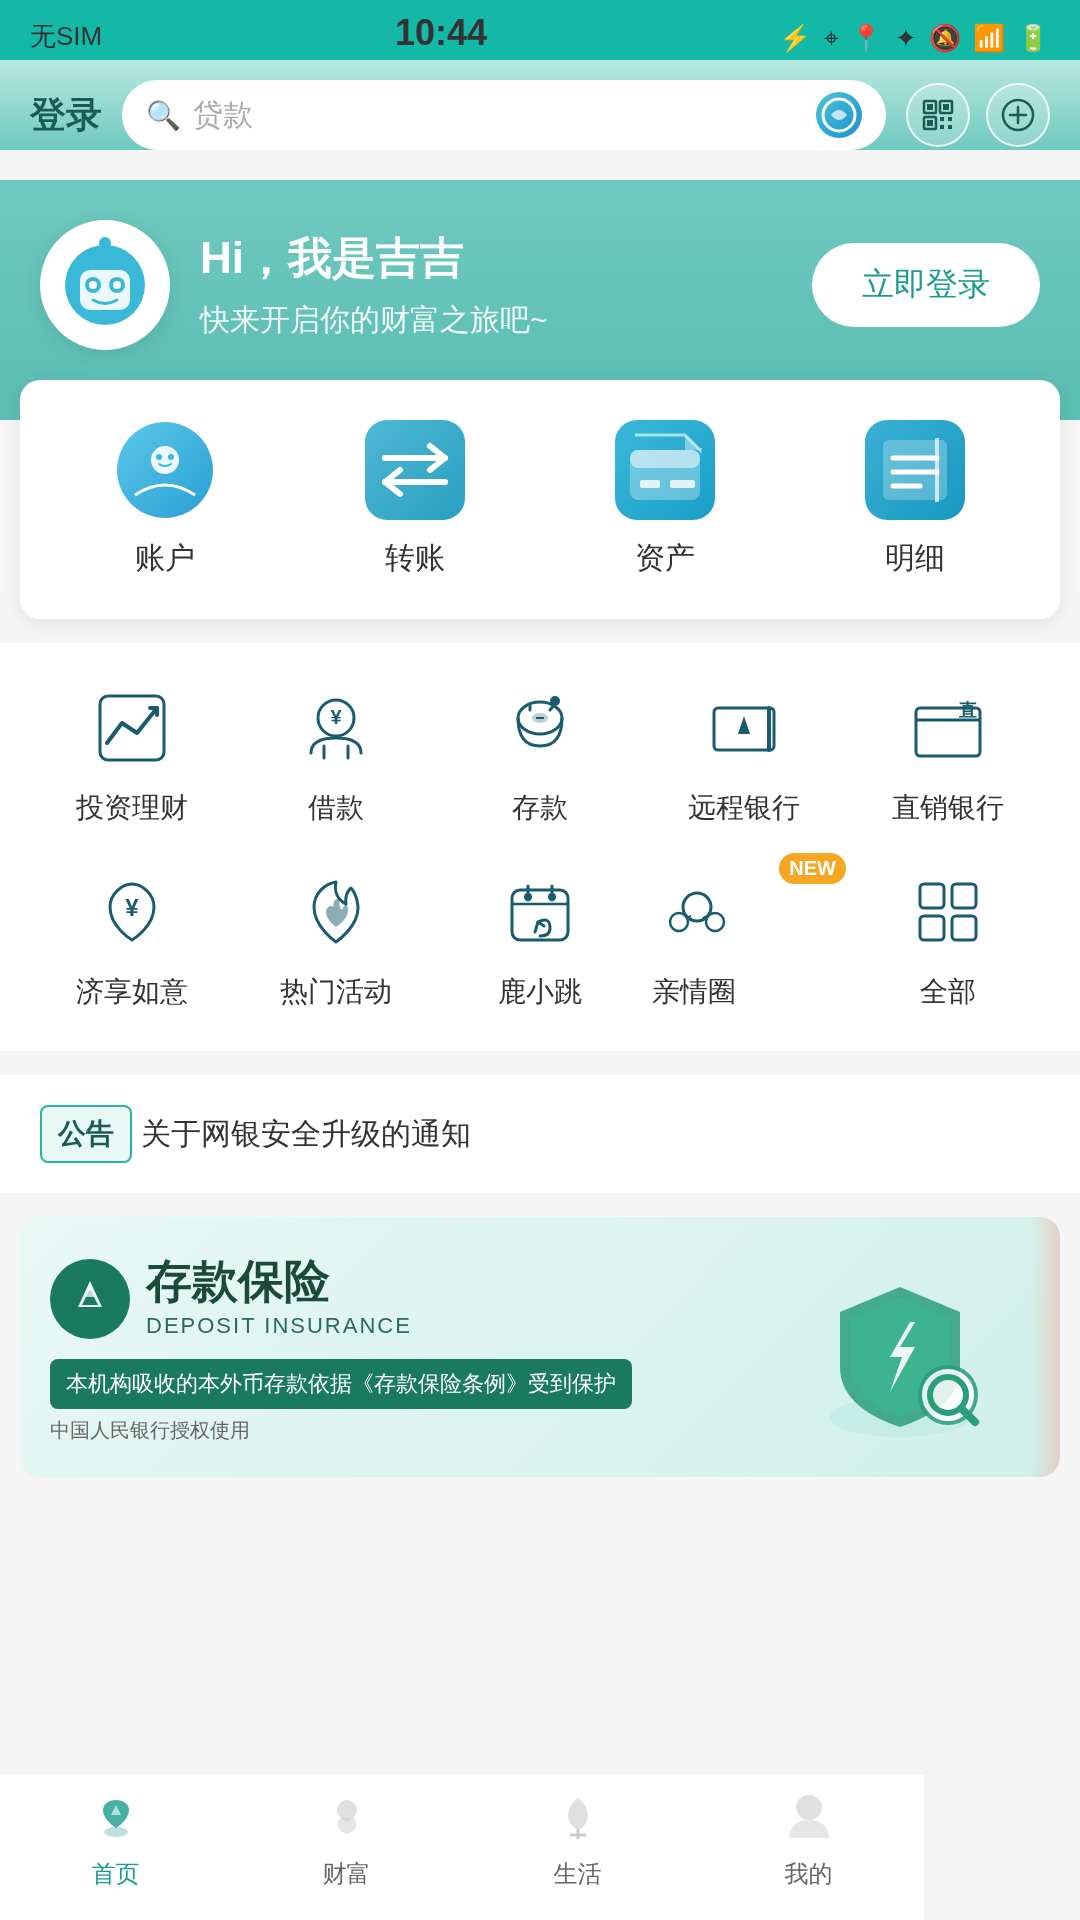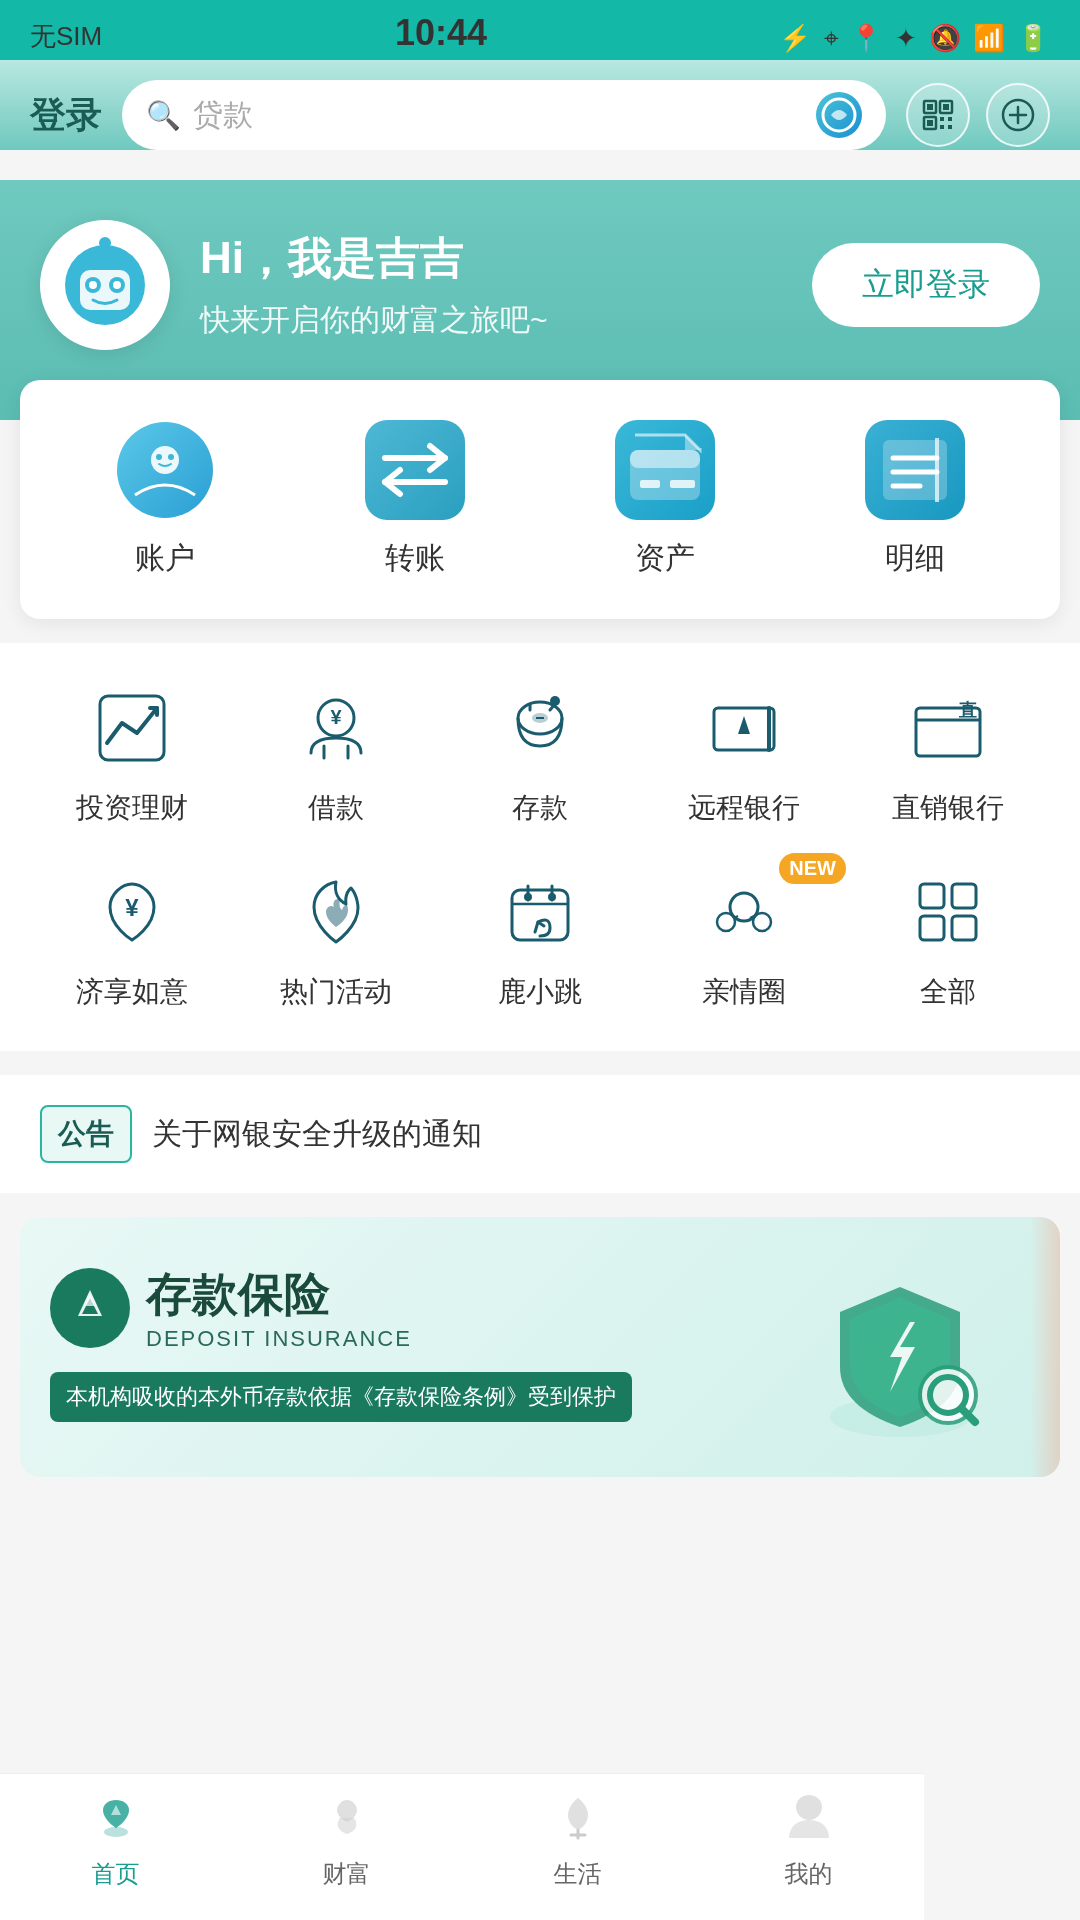--- a/index.html
+++ b/index.html
@@ -164,41 +164,41 @@
     .service-icon {
       width: 90px;
       height: 90px;
       display: flex;
       align-items: center;
       justify-content: center;
       font-size: 52px;
       color: #1a5c6e;
     }
     .service-label { font-size: 28px; color: #333; }
-    .service-item-wrap { position: relative; display: flex; flex-direction: column; align-items: center; gap: 16px; cursor: pointer; }
+    .service-item-wrap { position: relative; display: flex; flex-direction: column; gap: 16px; cursor: pointer; }
     .new-badge {
       position: absolute;
       top: -14px;
       right: -10px;
       background: #f5a623;
       color: white;
       font-size: 20px;
       padding: 4px 10px;
       border-radius: 20px;
       font-weight: 600;
     }
 
     
     .announcement-section {
       background: white;
       margin: 24px 0 0 0;
       padding: 30px 40px;
       display: flex;
       align-items: center;
-      gap: 20px;
+      gap: 9px;
     }
     .announcement-tag {
       background: #e8f8f5;
       border: 2px solid #2ab5a0;
       border-radius: 8px;
       padding: 8px 16px;
       font-size: 28px;
       font-weight: 700;
       color: #1a5c54;
       white-space: nowrap;
@@ -213,21 +213,21 @@
       background: linear-gradient(135deg, #e8f8f5, #d0f0ea);
       height: 260px;
       display: flex;
       align-items: center;
       padding: 30px;
       position: relative;
     }
     .banner-left { flex: 1; }
     .banner-logo-area {
       display: flex;
-      align-items: center;
+      align-items: flex-end;
       gap: 16px;
       margin-bottom: 20px;
     }
     .deposit-logo {
       width: 80px;
       height: 80px;
       background: #1a7a5e;
       border-radius: 50%;
       display: flex;
       align-items: center;
@@ -616,20 +616,21 @@
             <polygon points="30,20 22,36 38,36" fill="#1a7a5e"></polygon>
             <polygon points="30,16 24,28 36,28" fill="white" opacity="0.7"></polygon>
           </svg>
         </div>
         <div>
           <div class="deposit-title">存款保险</div>
           <div class="deposit-subtitle">DEPOSIT INSURANCE</div>
         </div>
       </div>
       <div class="deposit-desc-box">本机构吸收的本外币存款依据《存款保险条例》受到保护</div>
+      <div class="deposit-note">中国人民银行授权使用</div>
     </div>
     <div class="banner-right">
 
       <svg width="200" height="200" viewBox="0 0 200 200">
 
         <ellipse cx="100" cy="170" rx="70" ry="20" fill="#b8e8e0" opacity="0.5"></ellipse>
 
         <path d="M100 40 L160 65 L160 120 Q160 160 100 180 Q40 160 40 120 L40 65 Z" fill="#2a9d7a" opacity="0.85"></path>
         <path d="M100 50 L150 72 L150 118 Q150 152 100 170 Q50 152 50 118 L50 72 Z" fill="#3ab890" opacity="0.7"></path>
 

